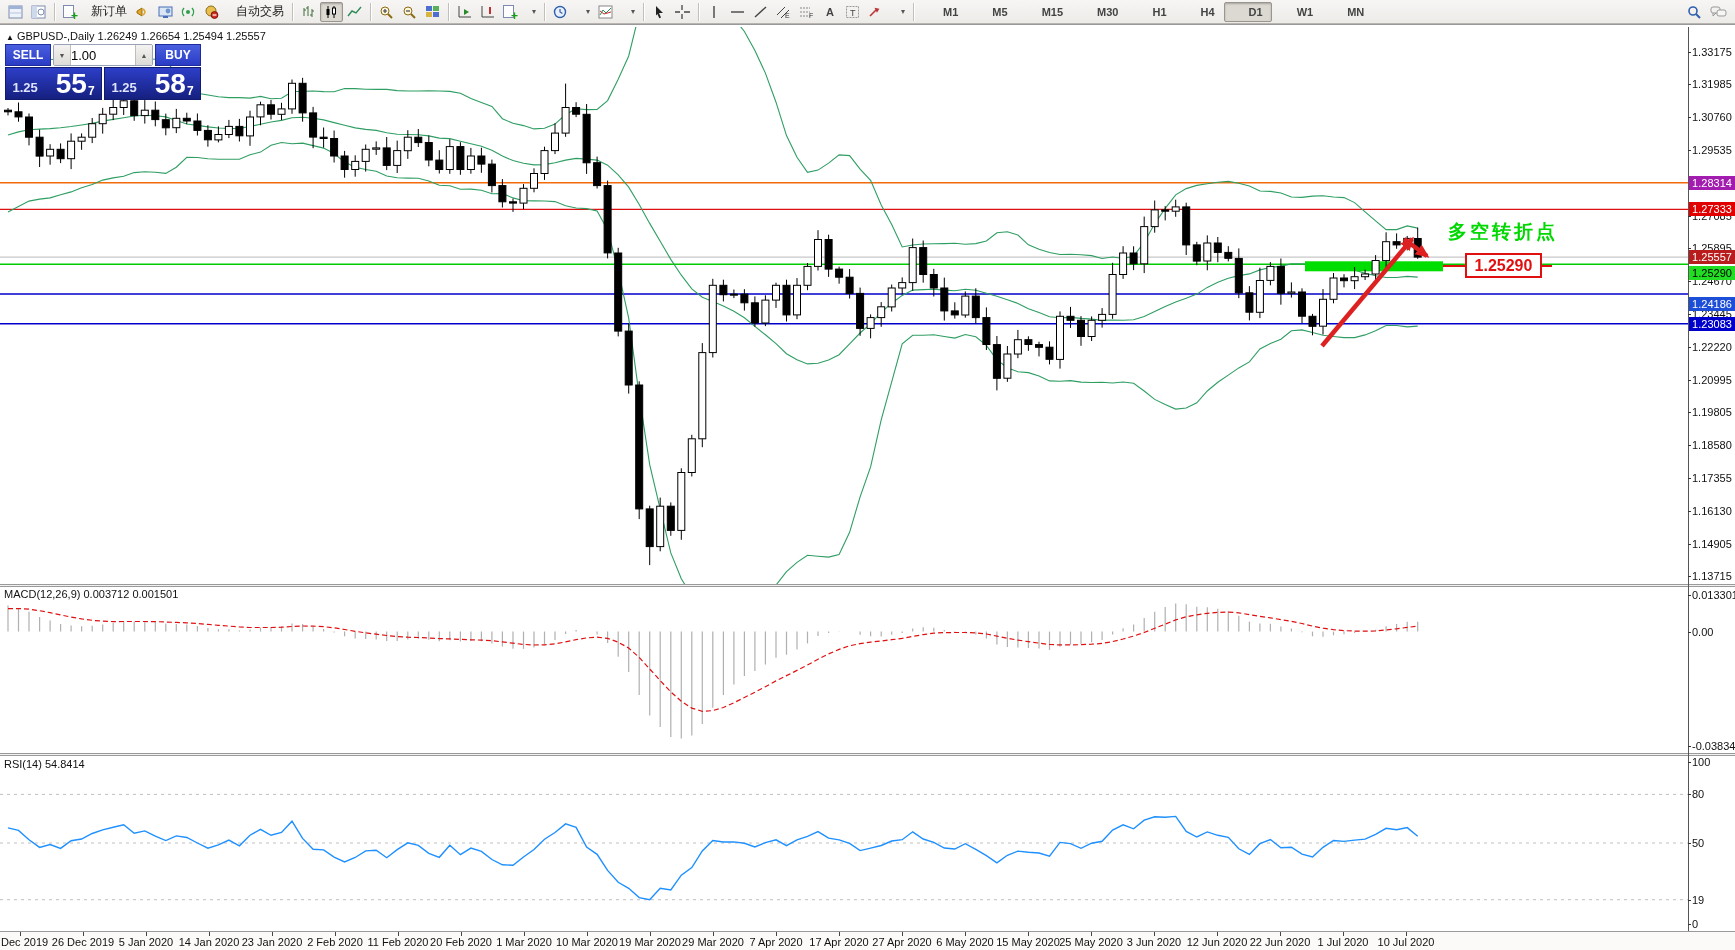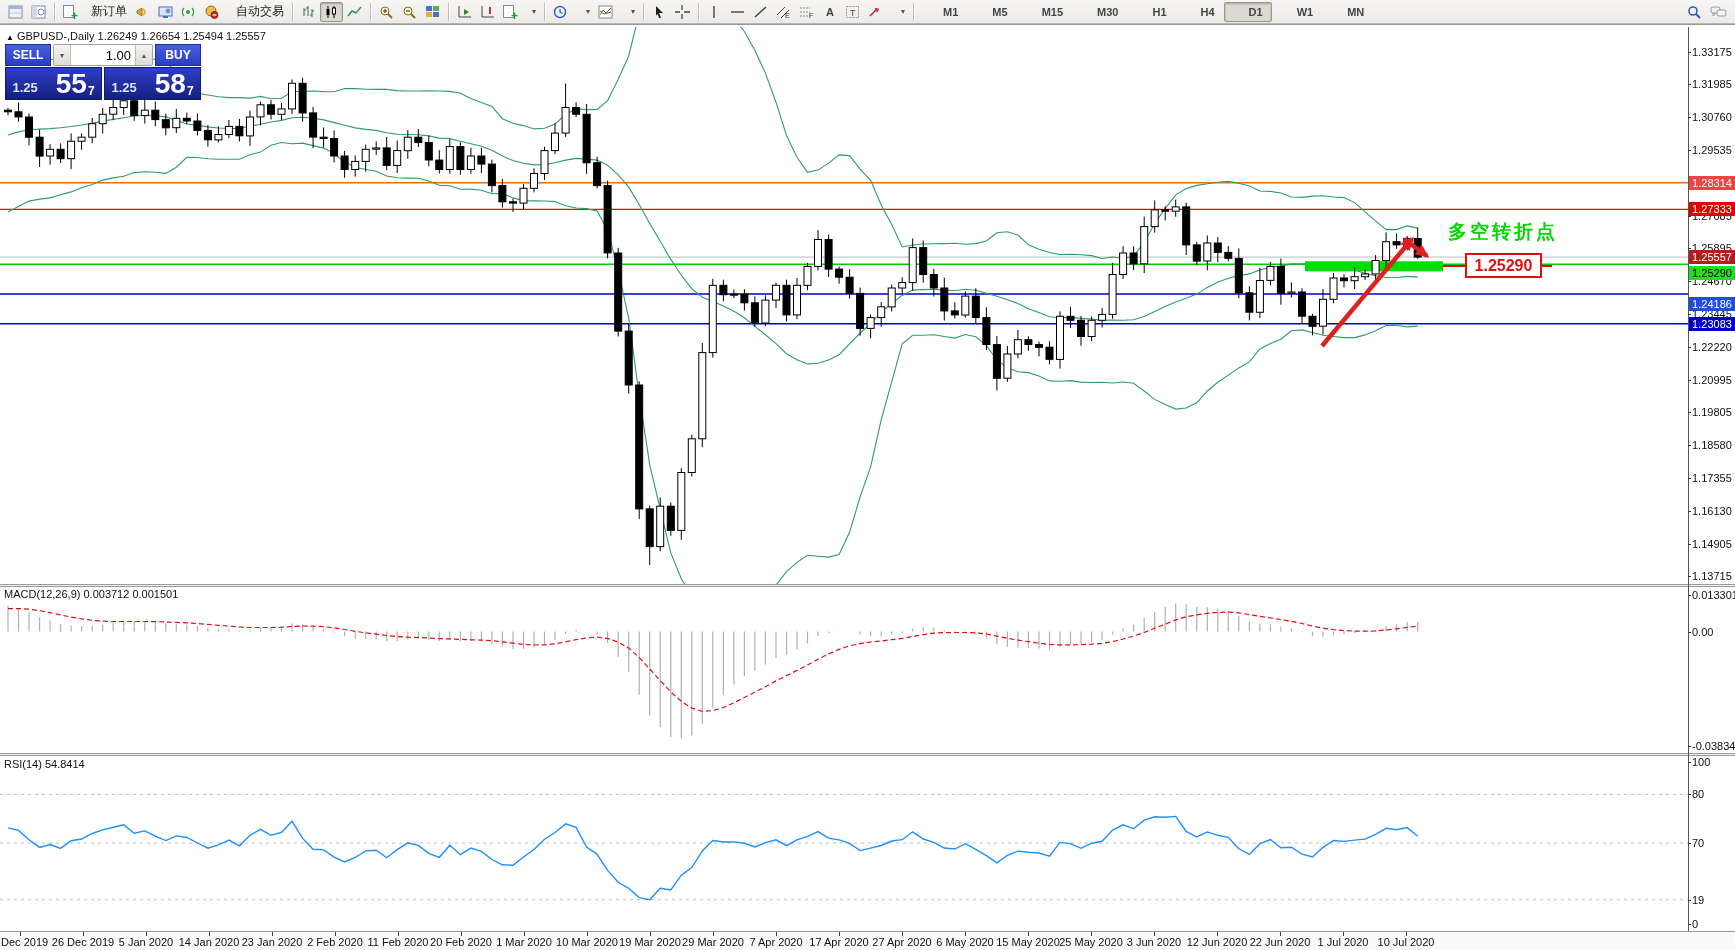--- a/index.html
+++ b/index.html
@@ -38,21 +38,21 @@
   .sym-title .tri { font-size:8px; margin-right:3px; }
   .qp { position:absolute; left:5px; top:19px; width:196px; z-index:5; font-family:"Liberation Sans",sans-serif; }
   .qp-row1 { display:flex; height:22px; gap:2px; }
   .qp-btn { flex:0 0 46px; background:linear-gradient(#4a5fe0,#2b3cc4); color:#fff; font-size:12px;
     font-weight:bold; border:1px solid #1d2b9e; border-radius:0; display:flex; align-items:center;
     justify-content:center; cursor:pointer; }
   .qp-vol { flex:1; display:flex; border:1px solid #9aa2b8; background:#fff; border-radius:2px; overflow:hidden; }
   .qp-spin { width:17px; background:linear-gradient(#f4f3f1,#dddbd7); border-right:1px solid #c0beba;
     font-size:7px; color:#555; display:flex; align-items:center; justify-content:center; cursor:pointer; }
   .qp-spin.rt { border-right:none; border-left:1px solid #c0beba; }
-  .qp-vol input { flex:1; border:none; outline:none; text-align:right; padding-right:4px; font-size:13px; width:40px; }
+  .qp-vol input { flex:1; border:none; outline:none; text-align:left; padding-right:4px; font-size:13px; width:40px; }
   .qp-row2 { display:flex; height:33px; margin-top:1px; gap:2px; }
   .qp-price { flex:1; background:linear-gradient(#2d3ec8,#15207f); border:1px solid #101b6e; color:#fff;
     display:flex; align-items:flex-end; justify-content:center; padding-bottom:1px; cursor:pointer; }
   .qp-price .small { font-size:13px; font-weight:bold; margin:0 2px 3px 0; color:#dfe4ff; }
   .qp-price .big { font-size:28px; font-weight:bold; line-height:1;margin-left:16px; }
   .qp-price .sup { font-size:12px; font-weight:bold; margin:1px 0 0 1px; }
   
   .pane-label { position:absolute; font-size:11px; color:#111; z-index:4; }
   
   .anno-text { position:absolute; left:1448px; top:194px; font-size:19px; font-weight:bold;
@@ -771,32 +771,32 @@
       <div class="tick-label" style="top:250px">1.24670</div>
       <div class="tick-label" style="top:283px">1.23445</div>
       <div class="tick-label" style="top:316px">1.22220</div>
       <div class="tick-label" style="top:349px">1.20995</div>
       <div class="tick-label" style="top:381px">1.19805</div>
       <div class="tick-label" style="top:414px">1.18580</div>
       <div class="tick-label" style="top:447px">1.17355</div>
       <div class="tick-label" style="top:480px">1.16130</div>
       <div class="tick-label" style="top:513px">1.14905</div>
       <div class="tick-label" style="top:545px">1.13715</div>
-      <div class="badge" style="top:151px; background:#ef4444; color:#ffffff">1.28314</div>
+      <div class="badge" style="top:151px; background:#a21caf; color:#ffffff">1.28314</div>
       <div class="badge" style="top:177px; background:#e00000; color:#ffffff">1.27333</div>
       <div class="badge" style="top:225px; background:#b91c1c; color:#ffffff">1.25557</div>
       <div class="badge" style="top:241px; background:#22dd22; color:#000000">1.25290</div>
       <div class="badge" style="top:272px; background:#1d4ed8; color:#ffffff">1.24186</div>
       <div class="badge" style="top:292px; background:#0000cc; color:#ffffff">1.23083</div>
       <div class="tick-label" style="top:564px">0.013301</div>
       <div class="tick-label" style="top:601px">0.00</div>
       <div class="tick-label" style="top:715px">-0.038343</div>
       <div class="tick-label" style="top:731px">100</div>
       <div class="tick-label" style="top:763px">80</div>
-      <div class="tick-label" style="top:812px">70</div>
+      <div class="tick-label" style="top:812px">50</div>
       <div class="tick-label" style="top:869px">19</div>
       <div class="tick-label" style="top:893px">0</div>
     </div>
 
   <div class="pane-label" style="left:4px; top:563px;">MACD(12,26,9) 0.003712 0.001501</div>
   <div class="pane-label" style="left:4px; top:733px;">RSI(14) 54.8414</div>
 
   <div class="anno-text">多空转折点</div>
   <div class="anno-box">1.25290</div>
   <div class="anno-line" style="left:1443px; top:240px; width:22px;"></div>

